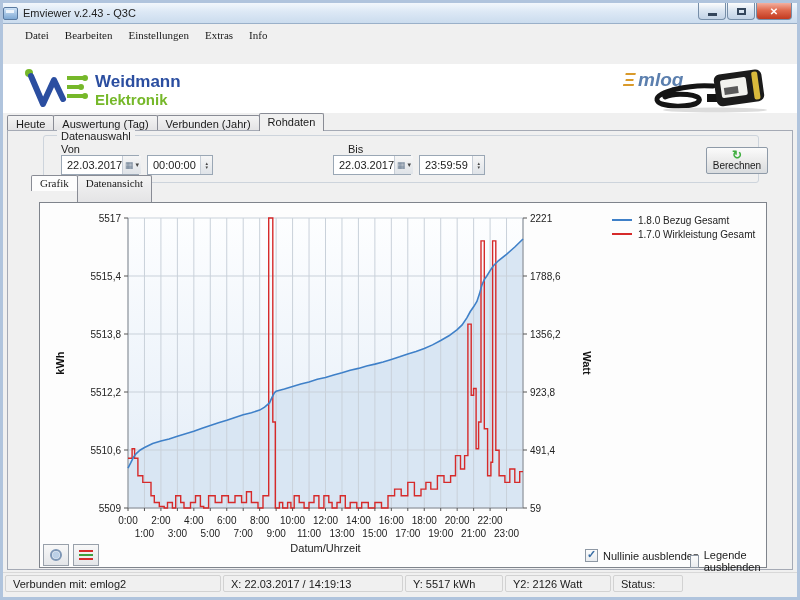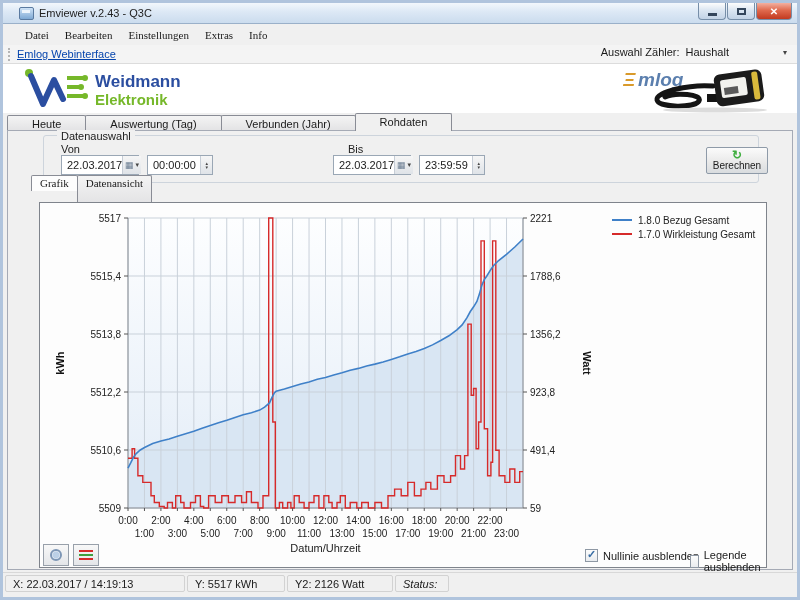--- a/index.html
+++ b/index.html
@@ -4,21 +4,21 @@
 <style>
   * { margin:0; padding:0; box-sizing:border-box; }
   html,body { width:800px; height:600px; background:#6b6b6b; }
   body { font-family:"Liberation Sans", sans-serif; font-size:11px; color:#1a1a1a; }
   #app { position:relative; width:800px; height:600px; background:#f0f0f0;
          border:3px solid #b0c4dd; outline:1px solid #5d7a9c; overflow:hidden; }
 
   
   .titlebar { position:absolute; left:0; top:0; width:794px; height:21px;
     background:linear-gradient(#f2f7fc,#dce8f5 45%,#cbdcee); border-bottom:1px solid #9ab0c9;
-    display:flex; align-items:center; padding-left:16px; }
+    display:flex; align-items:center; padding-left:0; }
   .app-icon { width:15px; height:13px; margin-right:5px; border:1px solid #5a7aa0;
     background:linear-gradient(#cfe3f7,#7fa9d4); border-radius:2px; position:relative; }
   .app-icon::after{ content:""; position:absolute; left:2px; top:2px; width:8px; height:3px; background:#eef5fc; }
   .title-text { color:#222; }
   .win-btns { position:absolute; right:5px; top:0; display:flex; gap:1px; }
   .win-btn { width:28px; height:17px; border:1px solid #768ea8; border-top:none;
     border-radius:0 0 4px 4px; background:linear-gradient(#fdfdfd,#dbe6f2 45%,#c2d3e6);
     display:flex; align-items:center; justify-content:center; cursor:default; }
   .win-btn.close { width:36px; background:linear-gradient(#f3b0a0,#e06a4e 45%,#c23a20); color:#fff; font-size:10px; font-weight:bold; }
   .glyph-min { width:9px; height:3px; background:#34465c; margin-top:6px; }
@@ -33,21 +33,21 @@
   .grip { width:3px; height:13px; margin:0 6px 0 5px; border-left:2px dotted #b5b5b5; }
   .weblink { color:#0645ad; text-decoration:underline; }
   .meter-select { position:absolute; right:10px; top:1px; display:flex; align-items:center; gap:6px; }
   .meter-arrow { font-size:8px; color:#444; margin-left:48px; }
 
   
   .header { position:absolute; left:0; top:61px; width:794px; height:49px; background:#ffffff; }
 
   
   .tabstrip { position:absolute; left:4px; top:110px; display:flex; align-items:flex-end; }
-  .tab { padding:2px 24px 3px; border:1px solid #898c95; border-bottom:none; background:linear-gradient(#f4f4f4,#e2e2e4);
+  .tab { padding:2px 8px 3px; border:1px solid #898c95; border-bottom:none; background:linear-gradient(#f4f4f4,#e2e2e4);
     border-radius:2px 2px 0 0; margin-right:-1px; height:16px; }
   .tab.active { background:#f0f0f0; height:18px; position:relative; z-index:2; }
   .tabpage { position:absolute; left:4px; top:127px; width:786px; height:440px; background:#f0f0f0;
     border:1px solid #a5aab5; }
 
   
   .groupbox { position:absolute; left:40px; top:132px; width:716px; height:48px;
     border:1px solid #cdd4dc; border-radius:3px; }
   .groupbox-label { position:absolute; left:54px; top:127px; background:#f0f0f0; padding:0 4px; }
   .field-label { position:absolute; color:#222; }
@@ -118,29 +118,20 @@
   </div>
 
   <div class="menubar">
     <span class="menu-item">Datei</span>
     <span class="menu-item">Bearbeiten</span>
     <span class="menu-item">Einstellungen</span>
     <span class="menu-item">Extras</span>
     <span class="menu-item">Info</span>
   </div>
 
-  <div class="toolbar">
-    <span class="grip"></span>
-    <a class="weblink" href="#">Emlog Webinterface</a>
-    <div class="meter-select">
-      <span>Auswahl Zähler:</span>
-      <span>Haushalt</span>
-      <span class="meter-arrow">▾</span>
-    </div>
-  </div>
 
   <div class="header">
     <svg class="brand-svg" width="240" height="46" viewBox="0 0 240 46" style="position:absolute;left:18px;top:2px;">
       <circle cx="8" cy="7" r="4" fill="#76b82a"></circle>
       <path d="M10 10 L22 38 L33 14 L42 33" stroke="#2b4ea0" stroke-width="6" fill="none" stroke-linecap="round" stroke-linejoin="round"></path>
       <rect x="46" y="10" width="16" height="4" fill="#76b82a"></rect>
         <circle cx="64" cy="12" r="3" fill="#76b82a"></circle>
       <rect x="46" y="19" width="12" height="4" fill="#76b82a"></rect>
         <circle cx="60" cy="21" r="3" fill="#76b82a"></circle>
       <rect x="46" y="28" width="16" height="4" fill="#76b82a"></rect>
@@ -368,19 +359,20 @@
       <span class="checkbox checked"></span>
       <span>Nullinie ausblenden</span>
     </div>
     <div class="checkbox-row" style="left:650px;top:346px;">
       <span class="checkbox"></span>
       <span>Legende ausblenden</span>
     </div>
   </div>
 
   <div class="statusbar">
+    <span class="status-cell" style="width:216px;">Verbunden mit: emlog2</span>
     <span class="status-cell" style="width:180px;">X: 22.03.2017 / 14:19:13</span>
     <span class="status-cell" style="width:98px;">Y: 5517 kWh</span>
     <span class="status-cell" style="width:106px;">Y2: 2126 Watt</span>
-    <span class="status-cell" style="width:54px;font-style:italic;">Status:</span>
+    <span class="status-cell" style="width:70px;">Status:</span>
   </div>
 
 </div>
 
 </body></html>

